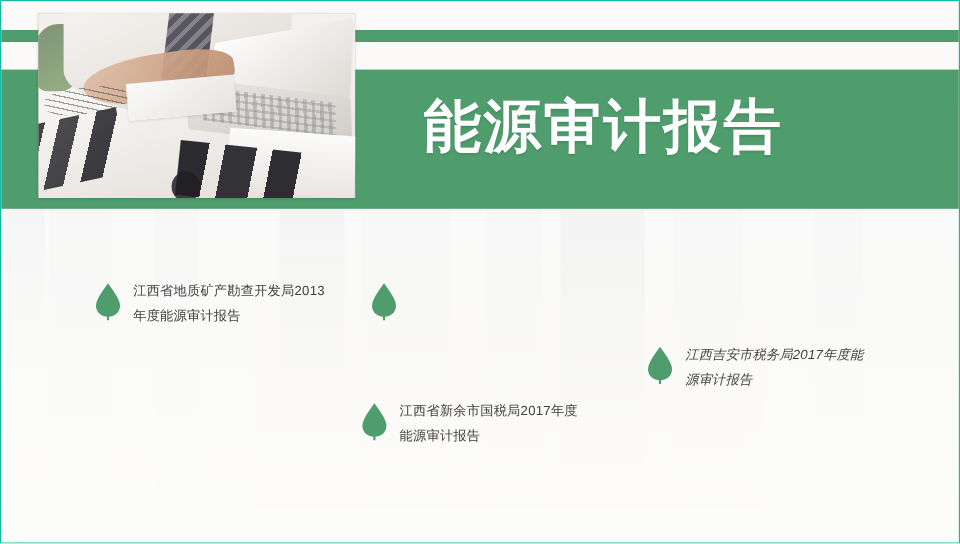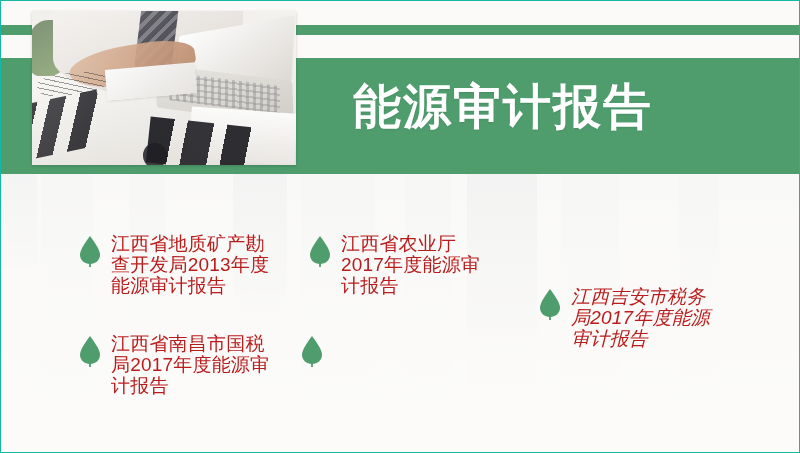--- a/index.html
+++ b/index.html
@@ -201,22 +201,22 @@
     align-items: flex-start;
   }
   .leaf-icon {
     flex: 0 0 auto;
     width: 22px;
     height: 32px;
     margin-right: 10px;
     margin-top: 2px;
   }
   .item-label {
-    color: #b91c1c;
-    font-size: 19px;
+    color: #404040;
+    font-size: 11px;
     line-height: 21px;
     letter-spacing: .2px;
   }
   .w-col1 { width: 163px; }
   .w-col2 { width: 150px; }
   .w-col3 { width: 150px; }
 </style>
 </head>
 <body>
 
@@ -270,45 +270,36 @@
     <span class="item-label w-col1">江西省地质矿产勘查开发局2013年度能源审计报告</span>
   </div>
 
   <div class="item" style="left:308px; top:232px;">
     <span class="leaf-icon">
       <svg viewBox="0 0 22 32" width="22" height="32" aria-hidden="true">
         <path d="M11 1 C4.2 10.4 1 15.6 1 19.8 C1 25.4 5.5 29 11 29 C16.5 29 21 25.4 21 19.8 C21 15.6 17.8 10.4 11 1 Z" fill="#4f9d6d"></path>
         <rect x="10.1" y="26" width="1.8" height="6" fill="#4f9d6d"></rect>
       </svg>
     </span>
-    <span class="item-label w-col2">江西省农业厅2017年度能源审计报告</span>
   </div>
 
   <div class="item" style="left:538px; top:285px;font-style:italic;">
     <span class="leaf-icon">
       <svg viewBox="0 0 22 32" width="22" height="32" aria-hidden="true">
         <path d="M11 1 C4.2 10.4 1 15.6 1 19.8 C1 25.4 5.5 29 11 29 C16.5 29 21 25.4 21 19.8 C21 15.6 17.8 10.4 11 1 Z" fill="#4f9d6d"></path>
         <rect x="10.1" y="26" width="1.8" height="6" fill="#4f9d6d"></rect>
       </svg>
     </span>
     <span class="item-label w-col3">江西吉安市税务局2017年度能源审计报告</span>
   </div>
 
-  <div class="item" style="left:78px; top:332px;">
-    <span class="leaf-icon">
-      <svg viewBox="0 0 22 32" width="22" height="32" aria-hidden="true">
-        <path d="M11 1 C4.2 10.4 1 15.6 1 19.8 C1 25.4 5.5 29 11 29 C16.5 29 21 25.4 21 19.8 C21 15.6 17.8 10.4 11 1 Z" fill="#4f9d6d"></path>
-        <rect x="10.1" y="26" width="1.8" height="6" fill="#4f9d6d"></rect>
-      </svg>
-    </span>
-    <span class="item-label w-col1">江西省南昌市国税局2017年度能源审计报告</span>
-  </div>
 
   <div class="item" style="left:300px; top:332px;">
     <span class="leaf-icon">
       <svg viewBox="0 0 22 32" width="22" height="32" aria-hidden="true">
         <path d="M11 1 C4.2 10.4 1 15.6 1 19.8 C1 25.4 5.5 29 11 29 C16.5 29 21 25.4 21 19.8 C21 15.6 17.8 10.4 11 1 Z" fill="#4f9d6d"></path>
         <rect x="10.1" y="26" width="1.8" height="6" fill="#4f9d6d"></rect>
       </svg>
     </span>
+    <span class="item-label w-col2">江西省新余市国税局2017年度能源审计报告</span>
   </div>
 
 </div>
 
 </body></html>

